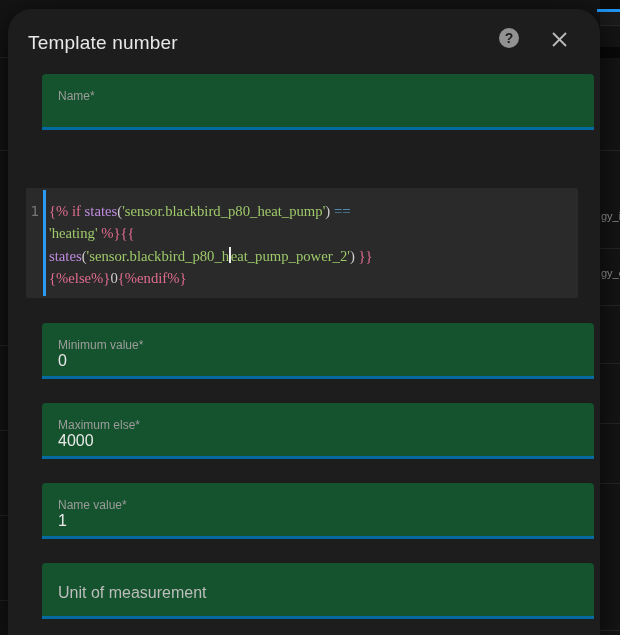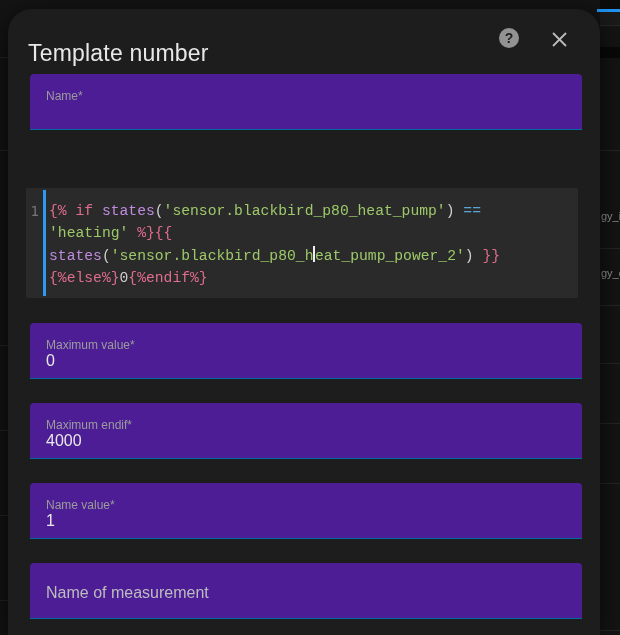--- a/index.html
+++ b/index.html
@@ -5,33 +5,33 @@
 *{margin:0;padding:0;box-sizing:border-box}
 html,body{width:620px;height:635px;overflow:hidden;background:#0f0f0f;font-family:"Liberation Sans",sans-serif}
 .stage{position:absolute;inset:0;width:620px;height:635px;background:#141414;overflow:hidden}
 .bg-left-line{position:absolute;left:0;width:9px;height:1px;background:#262626}
 .bg-right{position:absolute;left:600px;top:0;width:20px;height:635px;background:#151515}
 .bg-right .sep{position:absolute;left:0;width:20px;height:1px;background:#282828}
 .bg-right .band{position:absolute;left:0;width:20px}
 .bg-right .bgtxt{position:absolute;left:1px;font-size:11px;color:#9e9e9e;white-space:nowrap}
 .accent-line{position:absolute;left:597px;top:9px;width:23px;height:3px}
 .dialog{position:absolute;left:8px;top:9px;width:592px;height:626px;background:#1d1d1d;border-radius:24px 24px 0 0;box-shadow:0 8px 30px rgba(0,0,0,.78)}
-.title{position:absolute;left:20px;top:31px;font-size:23px;color:#e8e8e8;letter-spacing:.2px}
+.title{position:absolute;left:20px;top:23px;font-size:19px;color:#e8e8e8;letter-spacing:.2px}
 .help-btn{position:absolute;left:491px;top:19px;width:20px;height:20px;border-radius:50%;background:#929292;display:flex;align-items:center;justify-content:center}
 .help-btn span{color:#1d1d1d;font-size:14px;font-weight:bold}
 .close-btn{position:absolute;left:544px;top:23px;width:15px;height:15px}
-.field{position:absolute;left:22px;width:552px;height:56px;background:#4c1d95;border-radius:4px 4px 0 0;border-bottom:1px solid #0369a1}
+.field{position:absolute;left:34px;width:552px;height:56px;background:#14532d;border-radius:4px 4px 0 0;border-bottom:3px solid #0369a1}
 .field .flabel{position:absolute;left:16px;top:15px;font-size:12px;color:#9c9c9c}
 .field .fvalue{position:absolute;left:16px;top:29px;font-size:16px;color:#e8e8e8}
 .field .fplaceholder{position:absolute;left:16px;top:21px;font-size:16px;color:#bdbdbd}
 .section-label{position:absolute;left:18px;top:148px;font-size:15px;color:#dcdcdc}
 .editor{position:absolute;left:18px;top:179px;width:552px;height:110px;background:#2a2a2a;border-radius:2px}
 .editor .gutter{position:absolute;left:0;top:12px;width:13px;text-align:right;font-family:"DejaVu Sans Mono",monospace;font-size:14px;line-height:22.3px;color:#757575}
 .editor .caret-line{position:absolute;left:17px;top:2px;bottom:2px;width:3px;background:var(--accent,#2b9af3)}
-.editor .code{position:absolute;left:23px;top:12px;right:6px;font-family:Liberation Mono, monospace;font-size:14.7px;line-height:22.3px;white-space:pre;color:#d4d4d4}
+.editor .code{position:absolute;left:23px;top:12px;right:6px;font-family:Liberation Serif, serif;font-size:14.7px;line-height:22.3px;white-space:pre;color:#d4d4d4}
 .tk-kw{color:var(--c-kw)}
 .tk-fn{color:var(--c-fn)}
 .tk-str{color:var(--c-str)}
 .tk-op{color:var(--c-op)}
 .tk-pl{color:#cfcfcf}
 .caret{display:inline-block;width:1.5px;height:16px;background:#eee;vertical-align:-2px}
 </style>
 </head>
 <body>
 
@@ -75,31 +75,31 @@
     </div>
 
 
     <div class="editor">
       <div class="gutter">1</div>
       <div class="caret-line"></div>
       <div class="code"><div class="code-line"><span class="tk-kw">{% if </span><span class="tk-fn">states</span><span class="tk-pl">(</span><span class="tk-str">'sensor.blackbird_p80_heat_pump'</span><span class="tk-pl">)</span><span class="tk-pl"> </span><span class="tk-op">==</span></div><div class="code-line"><span class="tk-str">'heating'</span><span class="tk-pl"> </span><span class="tk-kw">%}</span><span class="tk-kw">{{</span></div><div class="code-line"><span class="tk-fn">states</span><span class="tk-pl">(</span><span class="tk-str">'sensor.blackbird_p80_h</span><span class="caret"></span><span class="tk-str">eat_pump_power_2'</span><span class="tk-pl">)</span><span class="tk-pl"> </span><span class="tk-kw">}}</span></div><div class="code-line"><span class="tk-kw">{%else%}</span><span class="tk-pl">0</span><span class="tk-kw">{%endif%}</span></div></div>
     </div>
 
     <div class="field" style="top:314px">
-      <div class="flabel">Maximum value*</div>
+      <div class="flabel">Minimum value*</div>
       <div class="fvalue">0</div>
     </div>
 
     <div class="field" style="top:394px">
-      <div class="flabel">Maximum endif*</div>
+      <div class="flabel">Maximum else*</div>
       <div class="fvalue">4000</div>
     </div>
 
     <div class="field" style="top:474px">
       <div class="flabel">Name value*</div>
       <div class="fvalue">1</div>
     </div>
 
     <div class="field" style="top:554px">
-      <div class="fplaceholder">Name of measurement</div>
+      <div class="fplaceholder">Unit of measurement</div>
     </div>
   </div>
 </div>
 
 </body></html>

